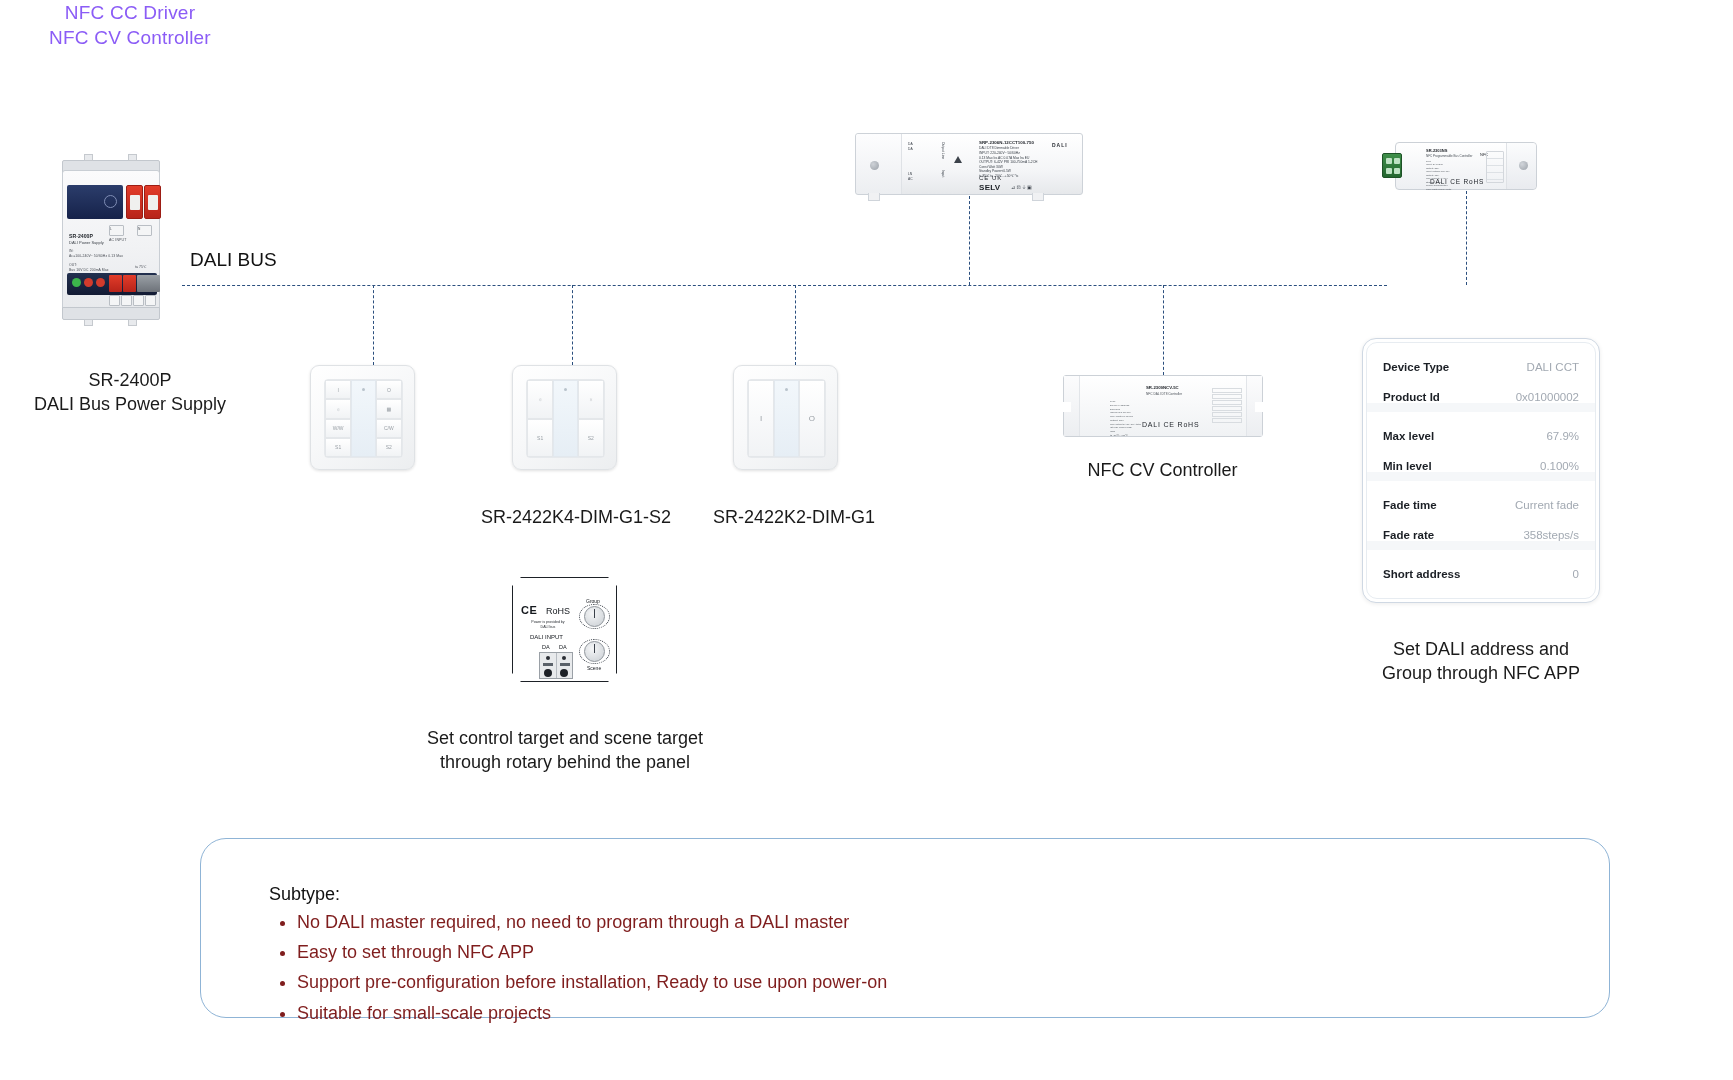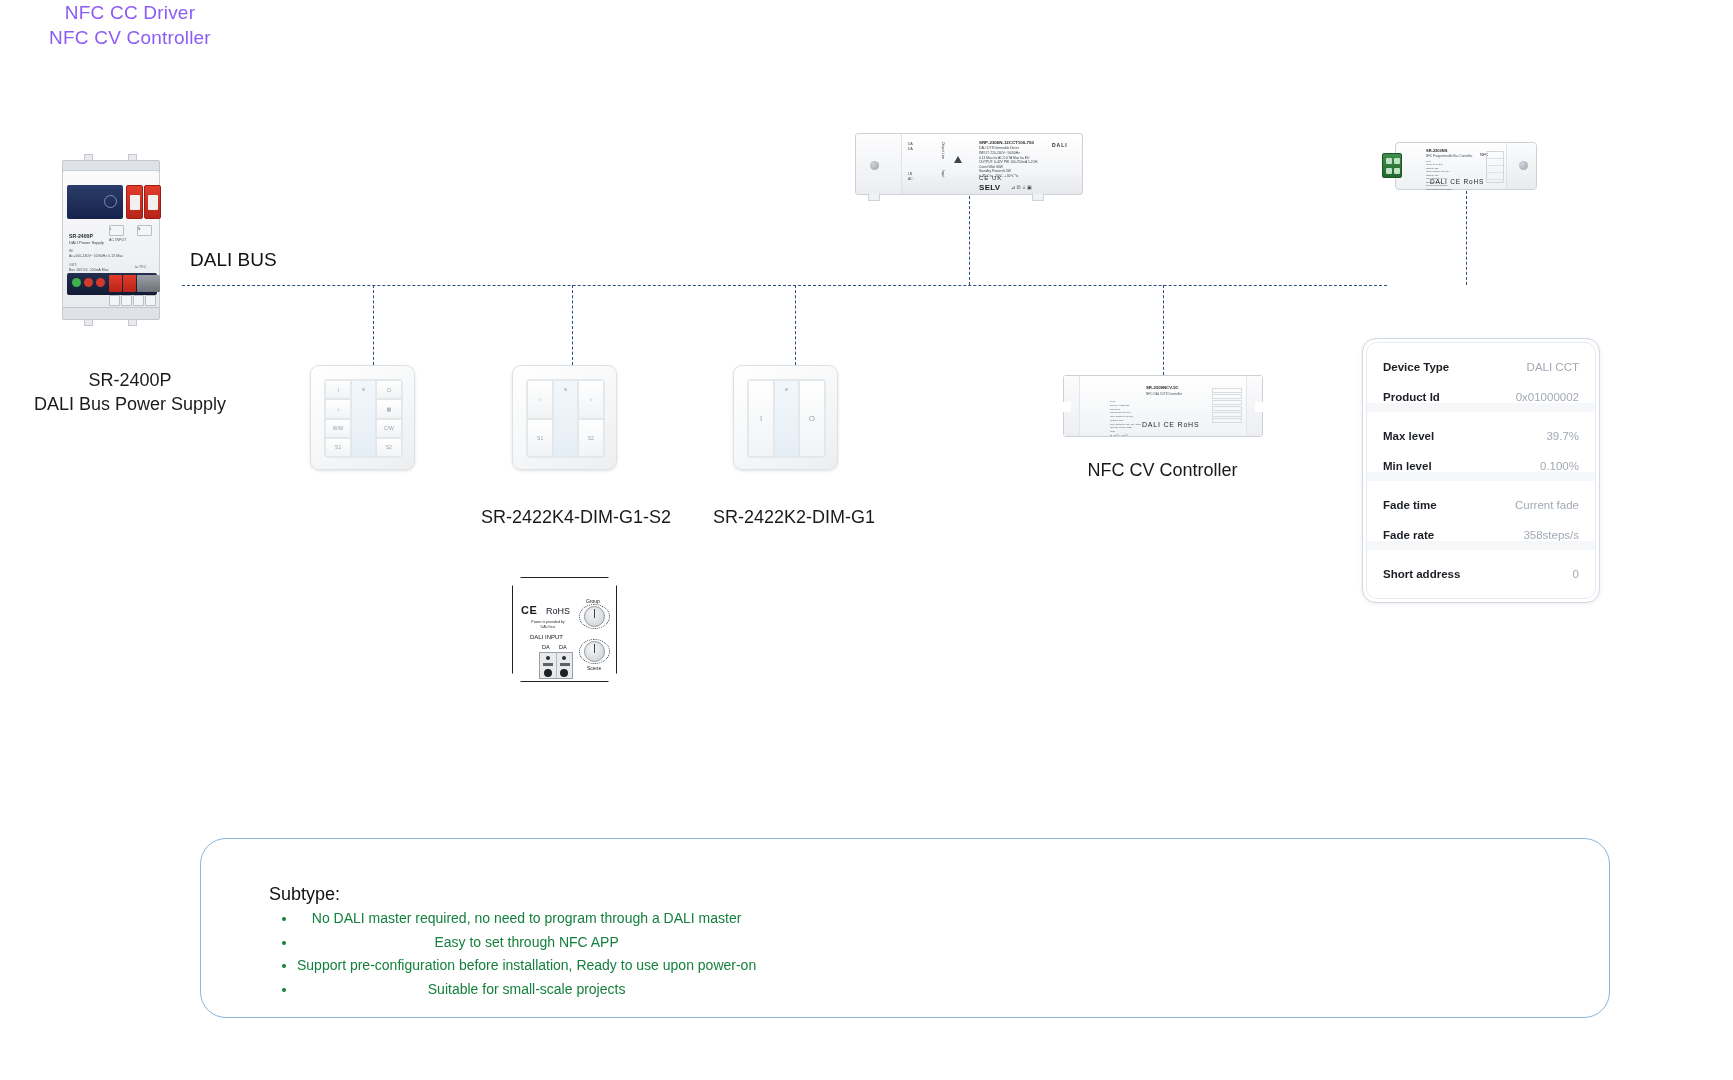--- a/index.html
+++ b/index.html
@@ -188,21 +188,21 @@
   .app .row .v { color:#a2a9b2; }
   .app .gap { height:9px; background:#f5f7f9; }
   .app .clip { height:8px; overflow:hidden; }
   .app .clip .row { height:30px; }
 
   
   .features { left:200px; top:838px; width:1410px; height:180px;
     border:1px solid #8fb4d6; border-radius:26px; background:#fff; }
   .features .ftitle { position:absolute; left:68px; top:45px; font-size:18px; color:#111; }
   .features ul { position:absolute; left:74px; top:68px; margin:0; padding:0 0 0 22px; }
-  .features li { font-size:14px; color:#15803d; line-height:1.68;text-align:center; }
+  .features li { font-size:18px; color:#7f1d1d; line-height:1.68; }
 
   .cap { position:absolute; font-size:18px; line-height:1.34; text-align:center; white-space:pre-line; color:#1a1a1a; }
 </style>
 </head>
 <body>
 
 <div class="stage">
 
   <div class="bus-label">DALI BUS</div>
   <div class="bus-h"></div>
@@ -426,35 +426,37 @@
           <span class="hole"></span>
       </div>
     </div>
     <div class="dlab" style="left:73px; top:20px;">Group</div>
     <div class="dial" style="left:71px; top:28px;"></div>
     <div class="dialring" style="left:66px; top:26px; width:31px; height:25px; border-radius:50%; border:.5px dotted #3a4049;"></div>
     <div class="dial" style="left:71px; top:63px;"></div>
     <div class="dialring" style="left:66px; top:61px; width:31px; height:25px; border-radius:50%; border:.5px dotted #3a4049;"></div>
     <div class="dlab" style="left:74px; top:87px;">Scene</div>
   </div>
+  <div class="cap" style="left:425px; top:726px; width:280px;">Set control target and scene target
+through rotary behind the panel</div>
 
   <div class="app abs">
     <div class="scrollpad">
       <div class="row">
         <span class="k">Device Type</span>
         <span class="v">DALI CCT</span>
       </div>
       <div class="row">
         <span class="k">Product Id</span>
         <span class="v">0x01000002</span>
       </div>
       <div class="gap"></div>
       <div class="row">
         <span class="k">Max level</span>
-        <span class="v">39.7%</span>
+        <span class="v">67.9%</span>
       </div>
       <div class="row">
         <span class="k">Min level</span>
         <span class="v">0.100%</span>
       </div>
       <div class="gap"></div>
       <div class="row">
         <span class="k">Fade time</span>
         <span class="v">Current fade</span>
       </div>
@@ -468,20 +470,22 @@
         <span class="v">0</span>
       </div>
       <div class="clip">
         <div class="row">
 
           <span class="v"></span>
         </div>
       </div>
     </div>
   </div>
+  <div class="cap" style="left:1345px; top:637px; width:272px;">Set DALI address and
+Group through NFC APP</div>
 
   <div class="features abs">
     <div class="ftitle">Subtype:</div>
     <ul>
       <li>No DALI master required, no need to program through a DALI master</li>
       <li>Easy to set through NFC APP</li>
       <li>Support pre-configuration before installation, Ready to use upon power-on</li>
       <li>Suitable for small-scale projects</li>
     </ul>
   </div>

